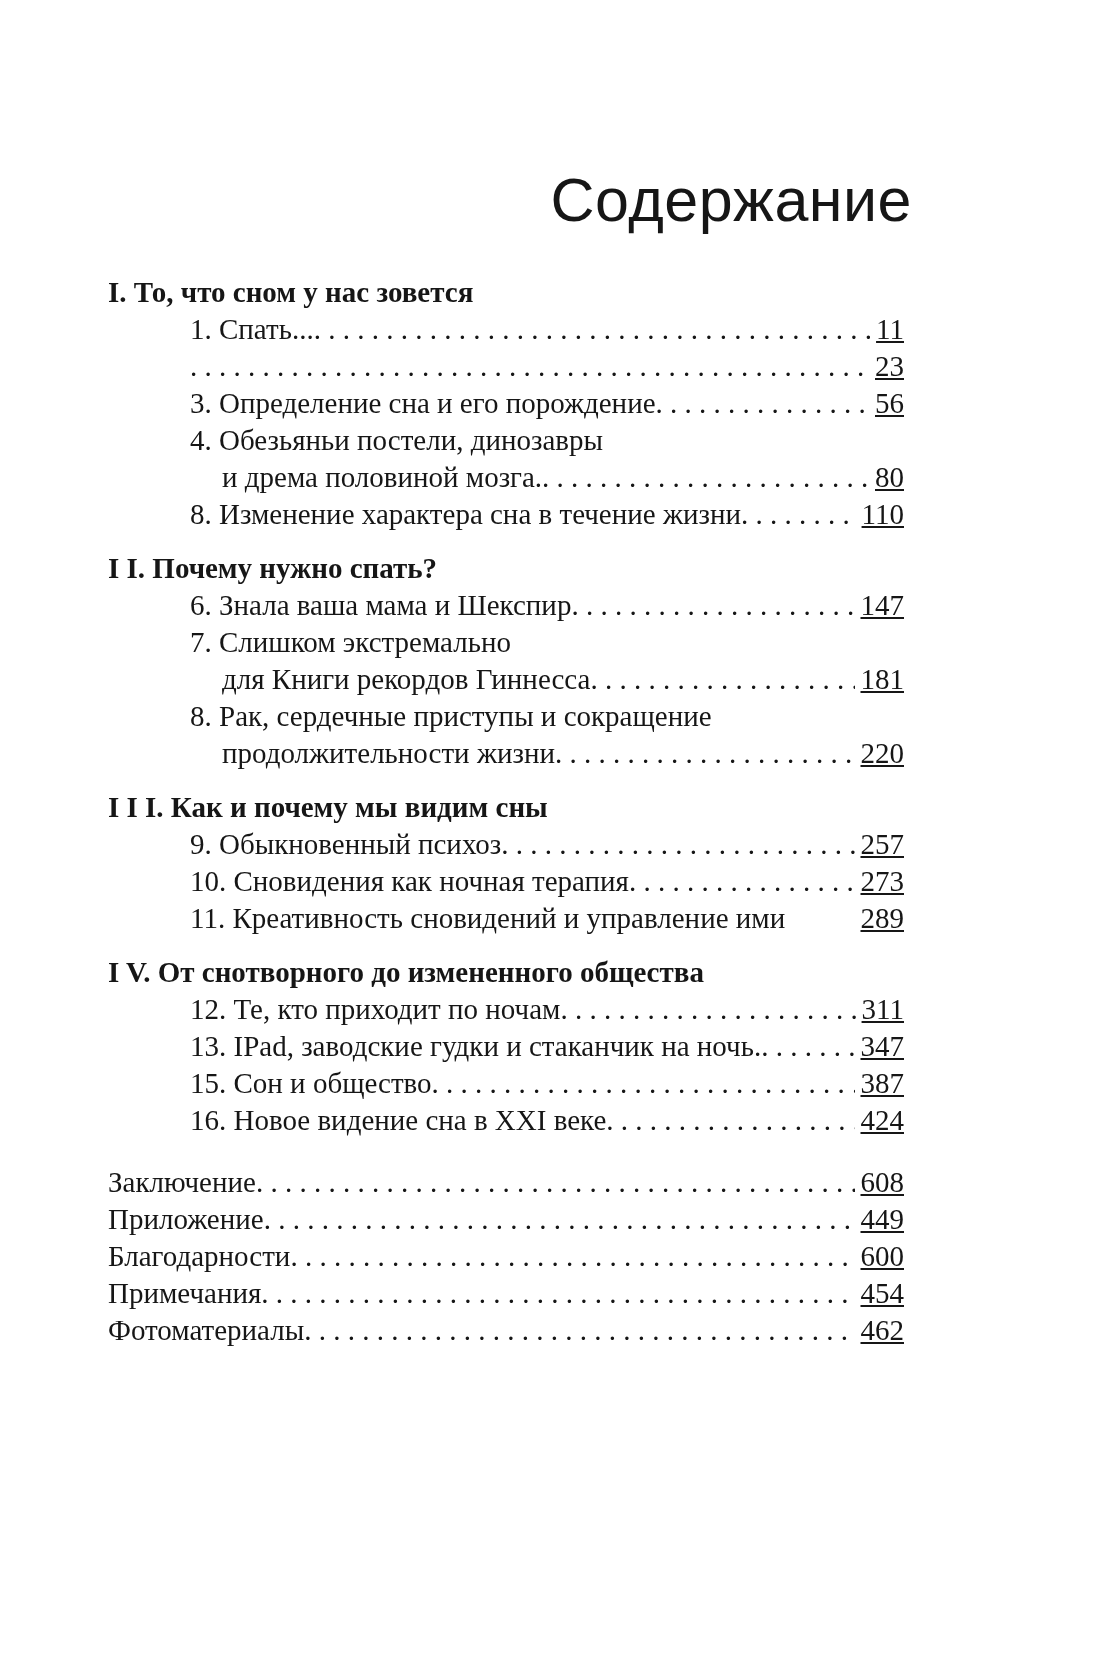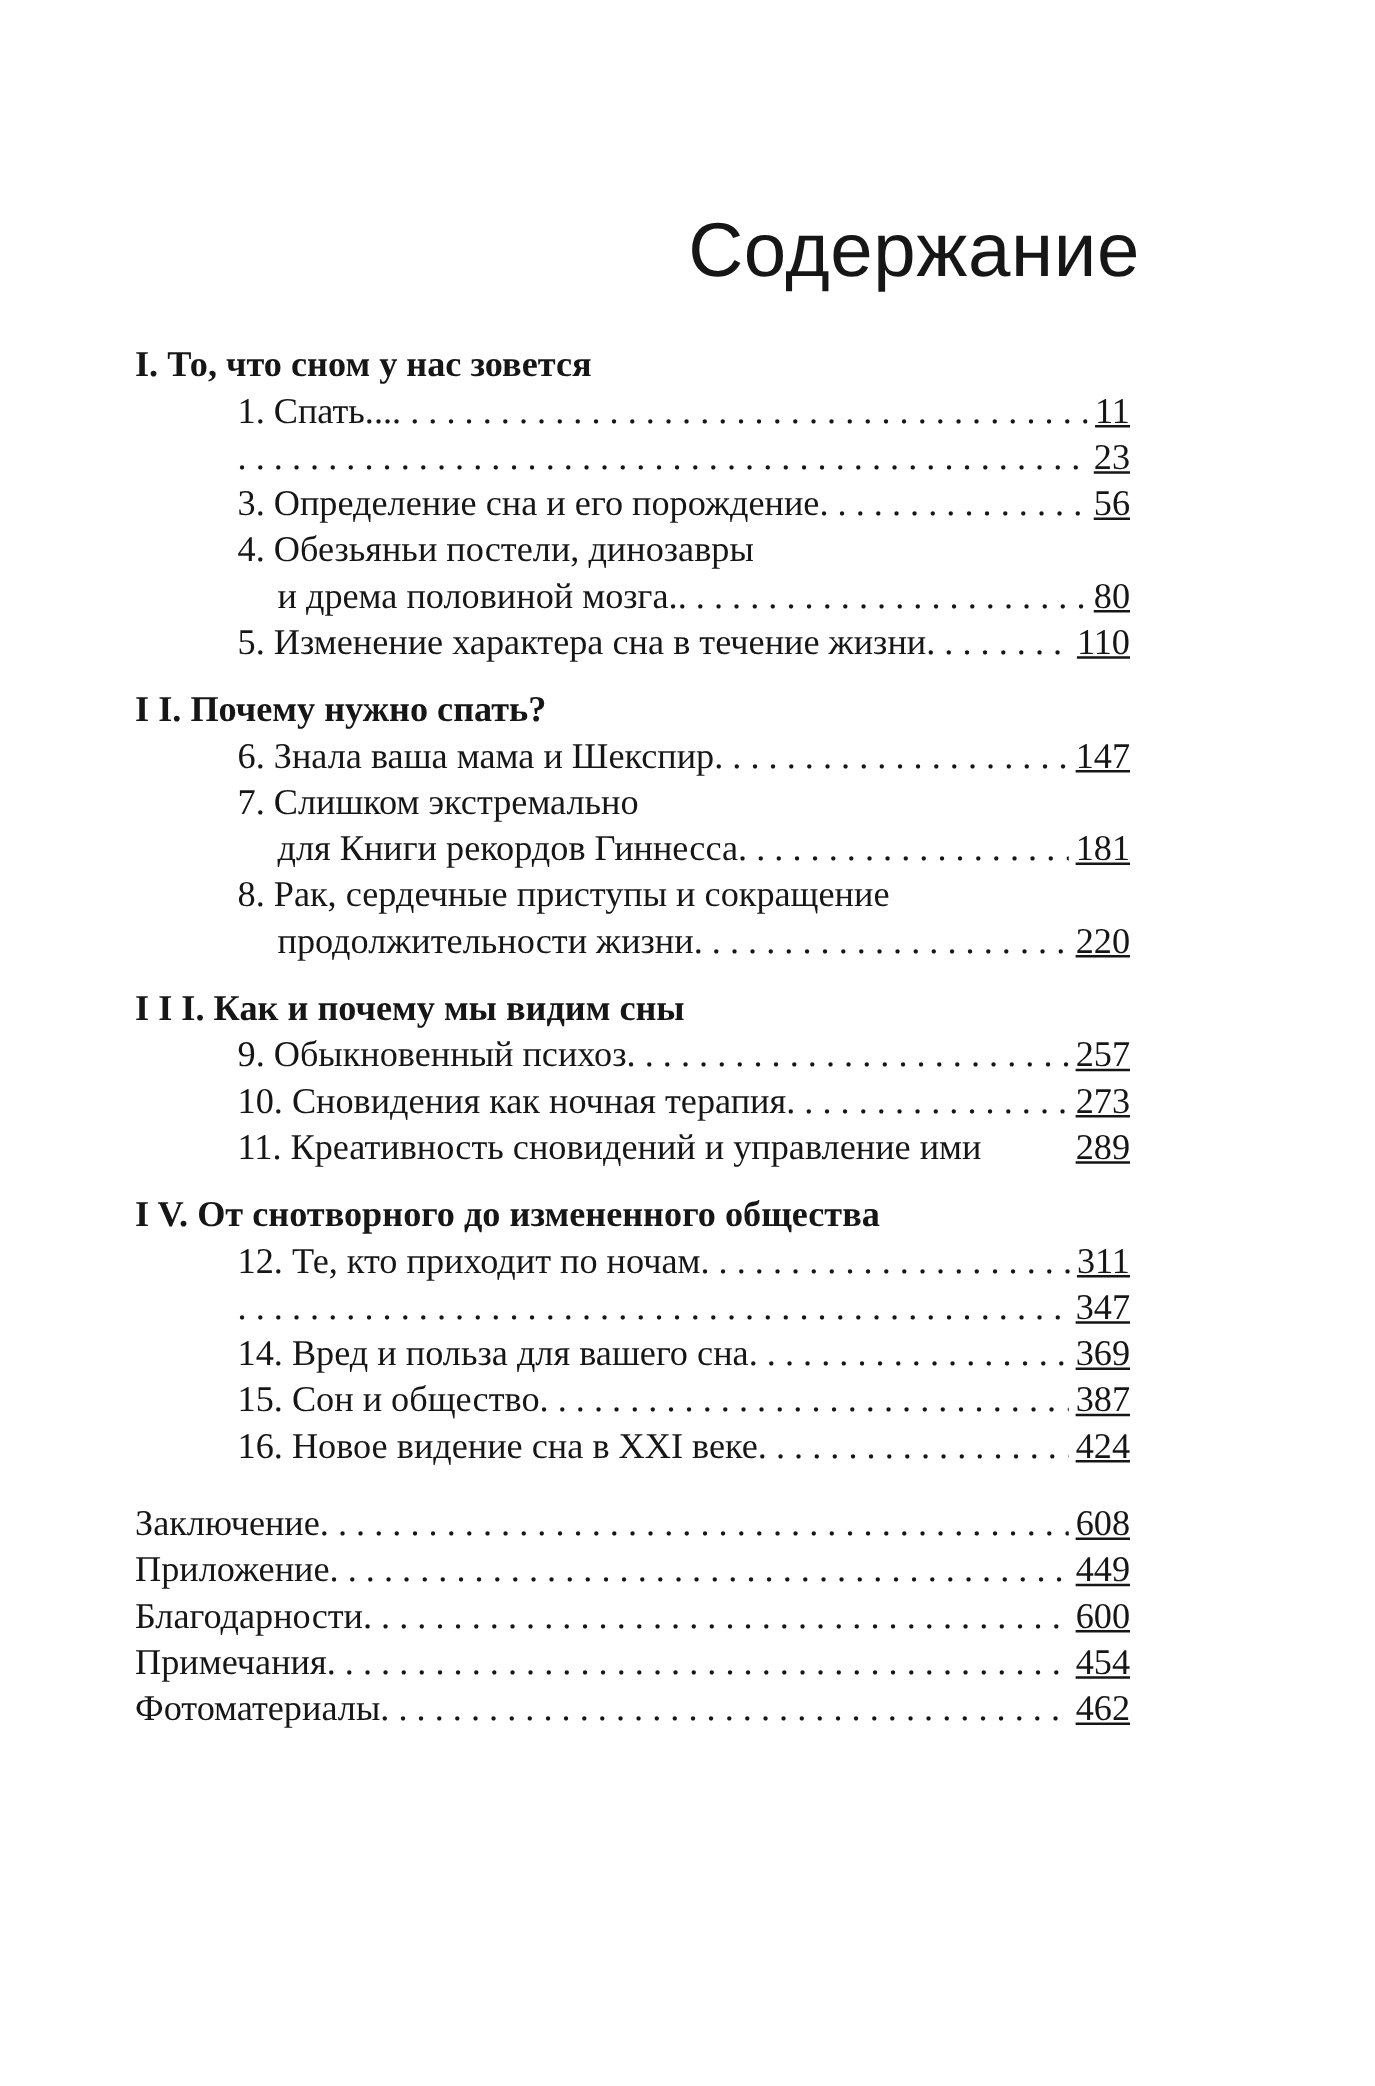--- a/index.html
+++ b/index.html
@@ -83,21 +83,21 @@
           </div>
           <div class="row entry">
             <span class="label">4. Обезьяньи постели, динозавры</span>
           </div>
           <div class="row entry cont">
             <span class="label">и дрема половиной мозга.</span>
             <span class="leader"></span>
             <span class="pagenum">80</span>
           </div>
           <div class="row entry">
-            <span class="label">5. Изменение характера сна в течение жизни</span>
+            <span class="label">8. Изменение характера сна в течение жизни</span>
             <span class="leader"></span>
             <span class="pagenum">110</span>
           </div>
         </div>
         <div class="toc-section">
           <div class="row heading">I I. Почему нужно спать?</div>
           <div class="row entry">
             <span class="label">6. Знала ваша мама и Шекспир</span>
             <span class="leader"></span>
             <span class="pagenum">147</span>
@@ -138,27 +138,23 @@
           </div>
         </div>
         <div class="toc-section">
           <div class="row heading">I V. От снотворного до измененного общества</div>
           <div class="row entry">
             <span class="label">12. Те, кто приходит по ночам</span>
             <span class="leader"></span>
             <span class="pagenum">311</span>
           </div>
           <div class="row entry">
+            <span class="label">13. IPad, заводские гудки и стаканчик на ночь.</span>
             <span class="leader"></span>
             <span class="pagenum">347</span>
-          </div>
-          <div class="row entry">
-            <span class="label">14. Вред и польза для вашего сна</span>
-            <span class="leader"></span>
-            <span class="pagenum">369</span>
           </div>
           <div class="row entry">
             <span class="label">15. Сон и общество</span>
             <span class="leader"></span>
             <span class="pagenum">387</span>
           </div>
           <div class="row entry">
             <span class="label">16. Новое видение сна в XXI веке</span>
             <span class="leader"></span>
             <span class="pagenum">424</span>

